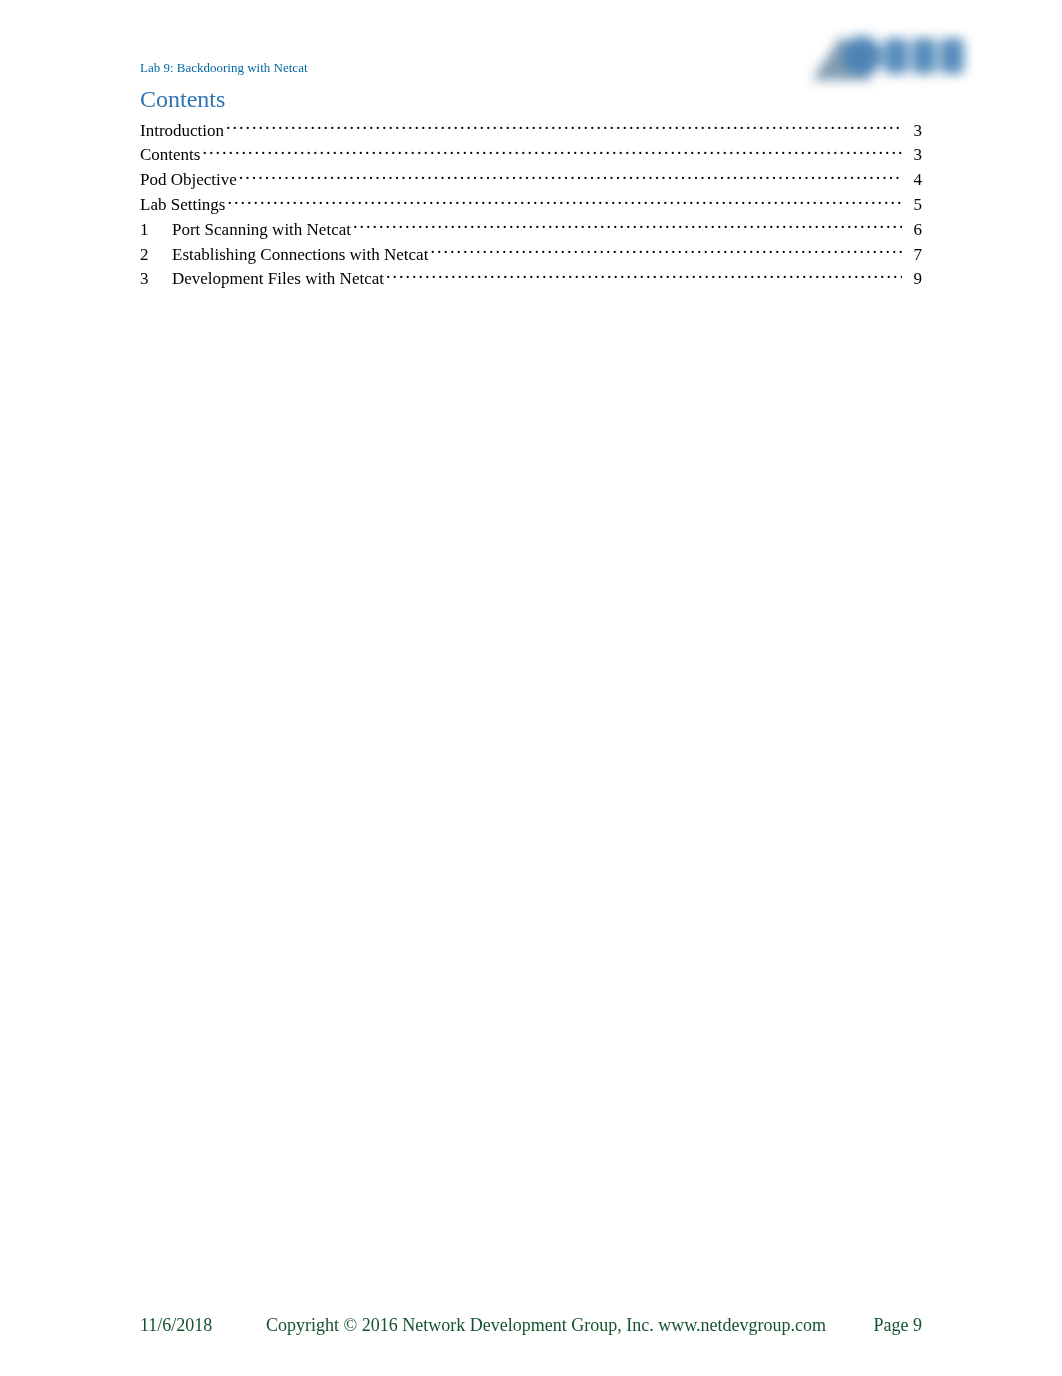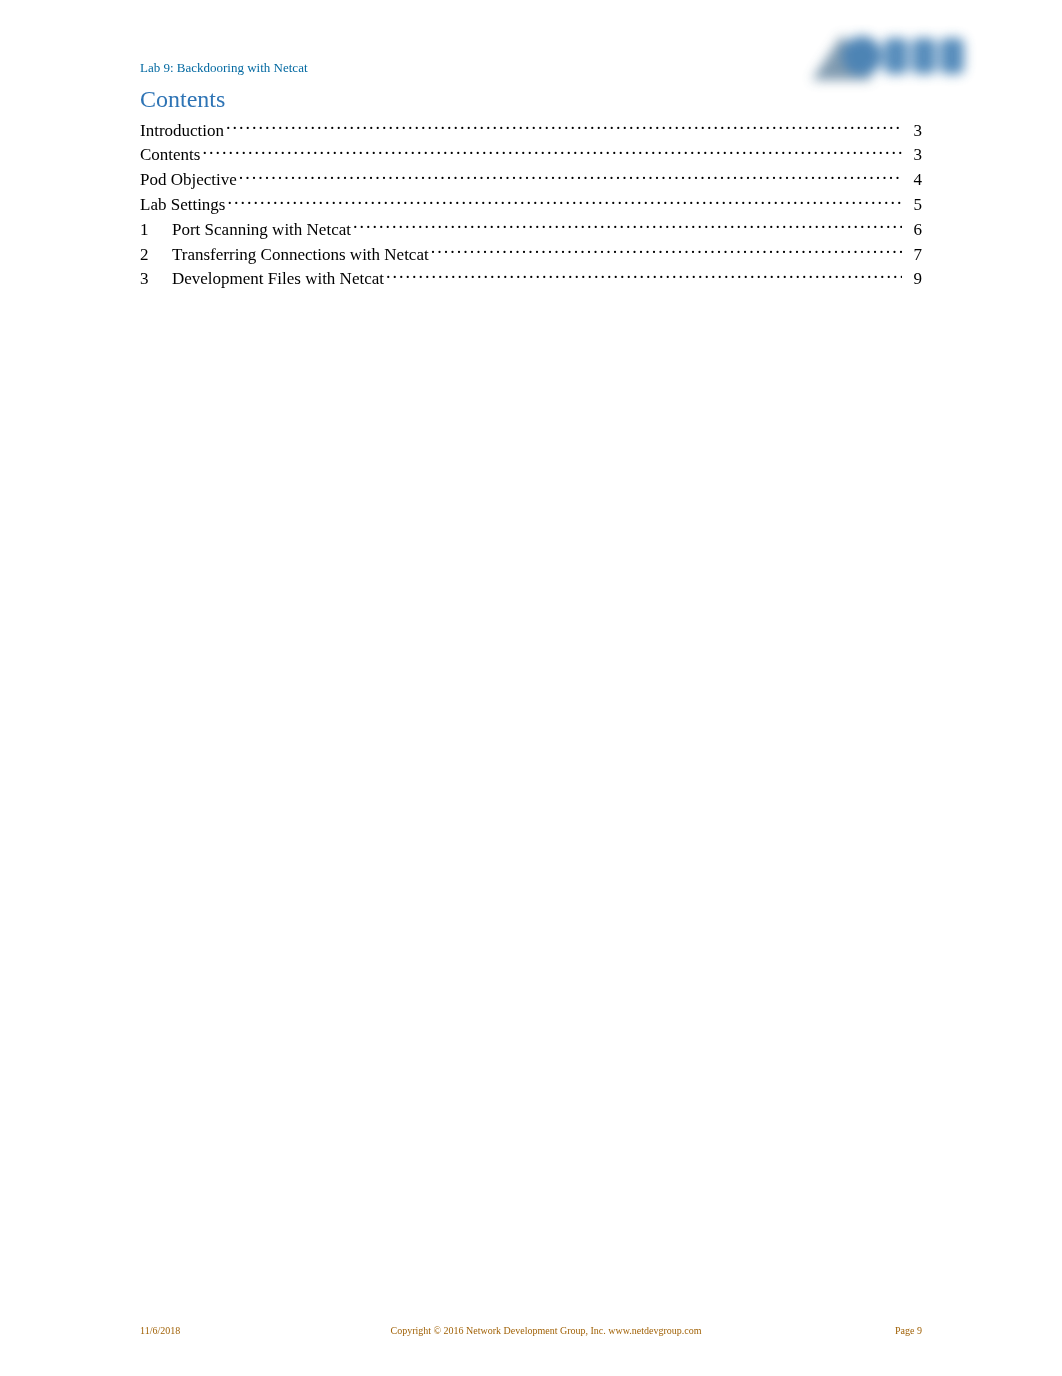--- a/index.html
+++ b/index.html
@@ -88,22 +88,22 @@
     text-align: right;
   }
   .footer {
     position: absolute;
     bottom: 40px;
     left: 140px;
     right: 140px;
     display: flex;
     justify-content: space-between;
     align-items: baseline;
-    font-size: 10px;
-    color: #a16207;
+    font-size: 18px;
+    color: #14532d;
   }
   .footer .center {
     text-align: center;
     flex: 1;
   }
   .footer .left {
     flex: 0 0 auto;
     min-width: 90px;
   }
   .footer .right {
@@ -153,21 +153,21 @@
       <span class="toc-page">5</span>
     </div>
     <div class="toc-row">
       <span class="toc-num">1</span>
       <span class="toc-title">Port Scanning with Netcat</span>
       <span class="toc-leader"></span>
       <span class="toc-page">6</span>
     </div>
     <div class="toc-row">
       <span class="toc-num">2</span>
-      <span class="toc-title">Transferring Connections with Netcat</span>
+      <span class="toc-title">Establishing Connections with Netcat</span>
       <span class="toc-leader"></span>
       <span class="toc-page">7</span>
     </div>
     <div class="toc-row">
       <span class="toc-num">3</span>
       <span class="toc-title">Development Files with Netcat</span>
       <span class="toc-leader"></span>
       <span class="toc-page">9</span>
     </div>
   </div>

